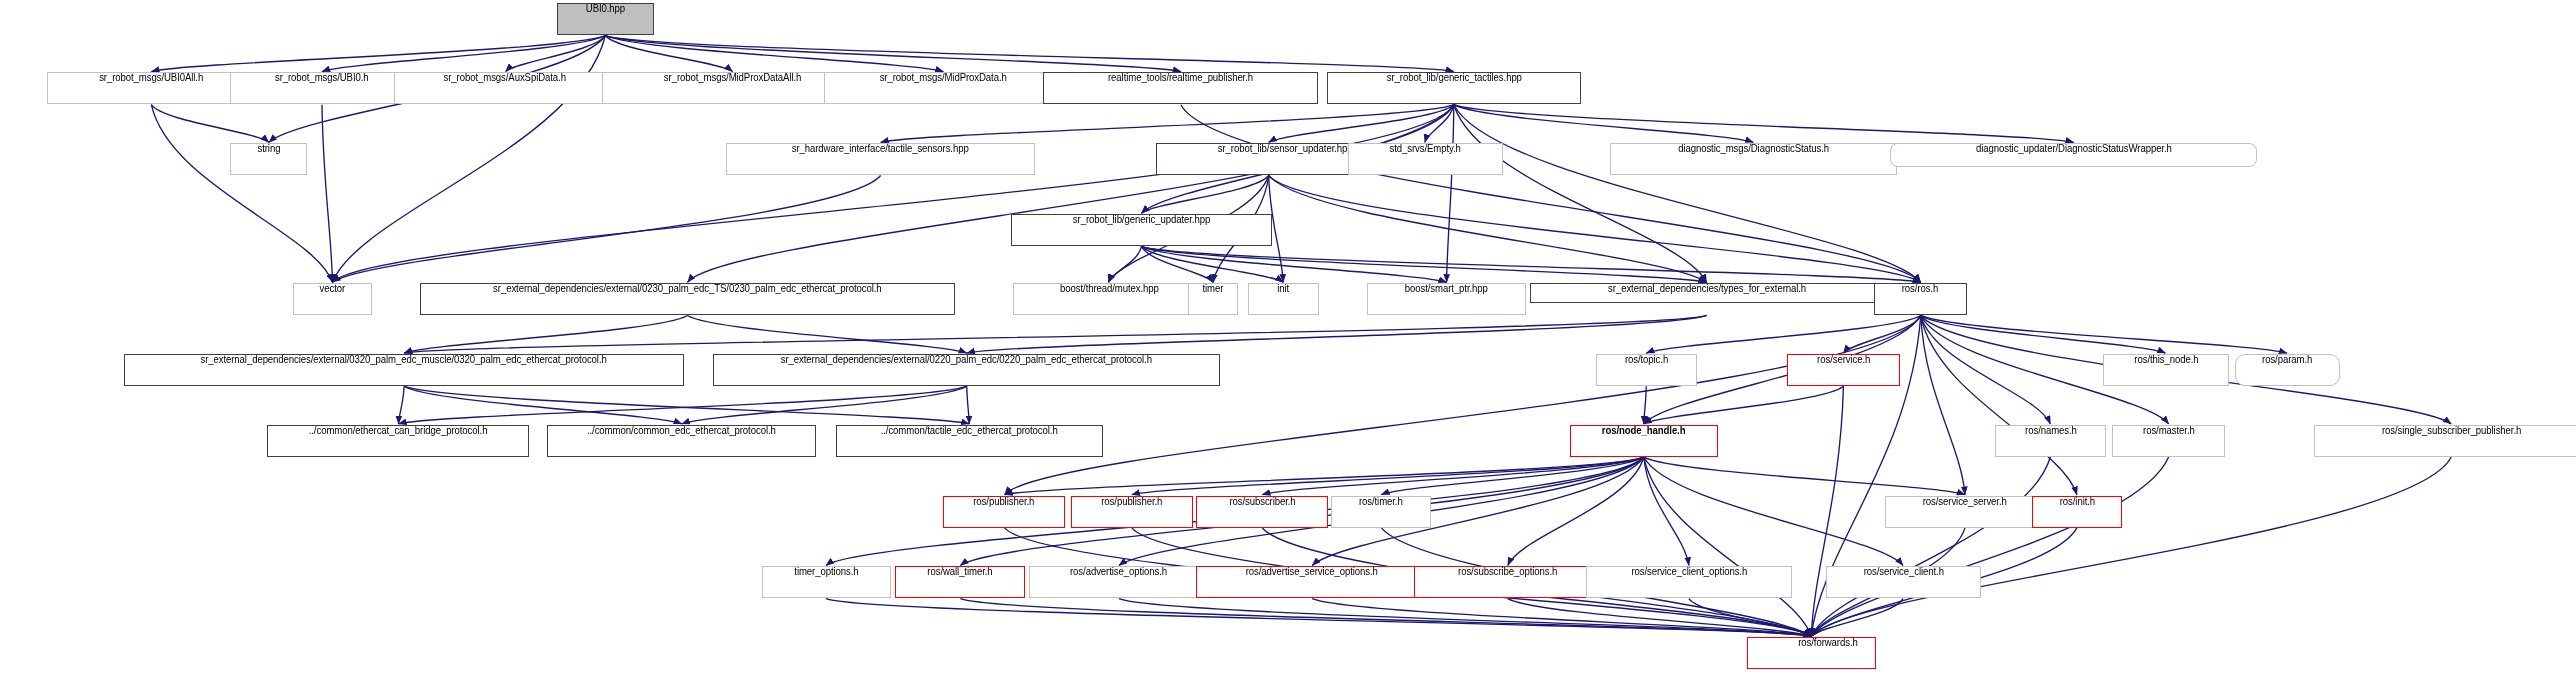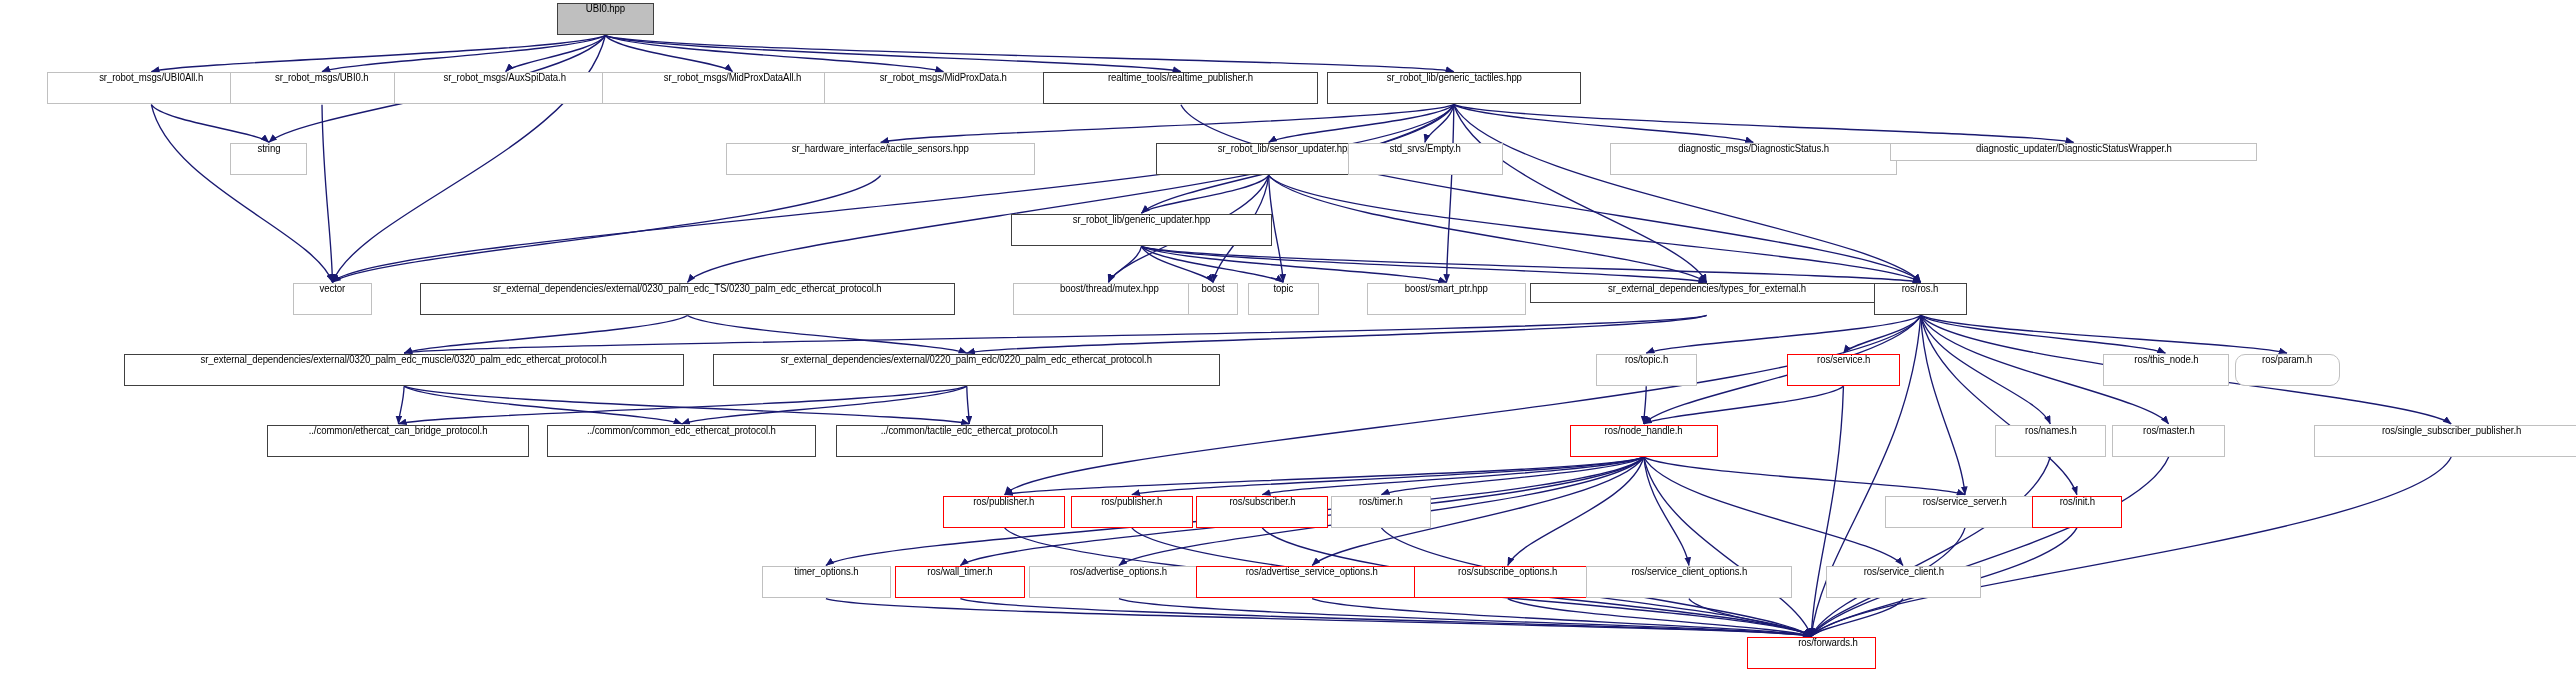--- a/index.html
+++ b/index.html
@@ -195,40 +195,40 @@
       </div>
       <div class="node solid" style="left: 1140px; top: 143px; width: 258px; height: 32px; margin-left: 16px;">
         <span class="node-label">sr_robot_lib/sensor_updater.hpp</span>
       </div>
       <div class="node " style="left: 1348px; top: 143px; width: 155px; height: 32px;">
         <span class="node-label">std_srvs/Empty.h</span>
       </div>
       <div class="node " style="left: 1610px; top: 143px; width: 287px; height: 32px;">
         <span class="node-label">diagnostic_msgs/DiagnosticStatus.h</span>
       </div>
-      <div class="node " style="left: 1890px; top: 143px; width: 367px; height: 18px;">
+      <div class="node " style="left: 1890px; top: 143px; width: 367px; height: 24px; border-radius: 8px;">
         <span class="node-label">diagnostic_updater/DiagnosticStatusWrapper.h</span>
       </div>
       <div class="node solid" style="left: 1011px; top: 214px; width: 261px; height: 32px;">
         <span class="node-label">sr_robot_lib/generic_updater.hpp</span>
       </div>
       <div class="node " style="left: 293px; top: 283px; width: 79px; height: 32px;">
         <span class="node-label">vector</span>
       </div>
       <div class="node solid" style="left: 420px; top: 283px; width: 535px; height: 32px;">
         <span class="node-label">sr_external_dependencies/external/0230_palm_edc_TS/0230_palm_edc_ethercat_protocol.h</span>
       </div>
       <div class="node " style="left: 1013px; top: 283px; width: 192px; height: 32px;">
         <span class="node-label">boost/thread/mutex.hpp</span>
       </div>
       <div class="node " style="left: 1188px; top: 283px; width: 50px; height: 32px;">
-        <span class="node-label">boost</span>
+        <span class="node-label">timer</span>
       </div>
       <div class="node " style="left: 1248px; top: 283px; width: 71px; height: 32px;">
-        <span class="node-label">topic</span>
+        <span class="node-label">init</span>
       </div>
       <div class="node " style="left: 1367px; top: 283px; width: 159px; height: 32px;">
         <span class="node-label">boost/smart_ptr.hpp</span>
       </div>
       <div class="node solid" style="left: 1530px; top: 283px; width: 354px; height: 20px;">
         <span class="node-label">sr_external_dependencies/types_for_external.h</span>
       </div>
       <div class="node solid" style="left: 1874px; top: 283px; width: 93px; height: 32px;">
         <span class="node-label">ros/ros.h</span>
       </div>
@@ -252,21 +252,21 @@
       </div>
       <div class="node solid" style="left: 267px; top: 425px; width: 262px; height: 32px;">
         <span class="node-label">../common/ethercat_can_bridge_protocol.h</span>
       </div>
       <div class="node solid" style="left: 547px; top: 425px; width: 269px; height: 32px;">
         <span class="node-label">../common/common_edc_ethercat_protocol.h</span>
       </div>
       <div class="node solid" style="left: 836px; top: 425px; width: 267px; height: 32px;">
         <span class="node-label">../common/tactile_edc_ethercat_protocol.h</span>
       </div>
-      <div class="node red" style="left: 1570px; top: 425px; width: 148px; height: 32px;">
+      <div class="node red" style="left: 1570px; top: 425px; width: 148px; height: 32px; font-weight: bold;">
         <span class="node-label">ros/node_handle.h</span>
       </div>
       <div class="node " style="left: 1885px; top: 496px; width: 159px; height: 32px;">
         <span class="node-label">ros/service_server.h</span>
       </div>
       <div class="node red" style="left: 2032px; top: 496px; width: 90px; height: 32px;">
         <span class="node-label">ros/init.h</span>
       </div>
       <div class="node " style="left: 1995px; top: 425px; width: 111px; height: 32px;">
         <span class="node-label">ros/names.h</span>

